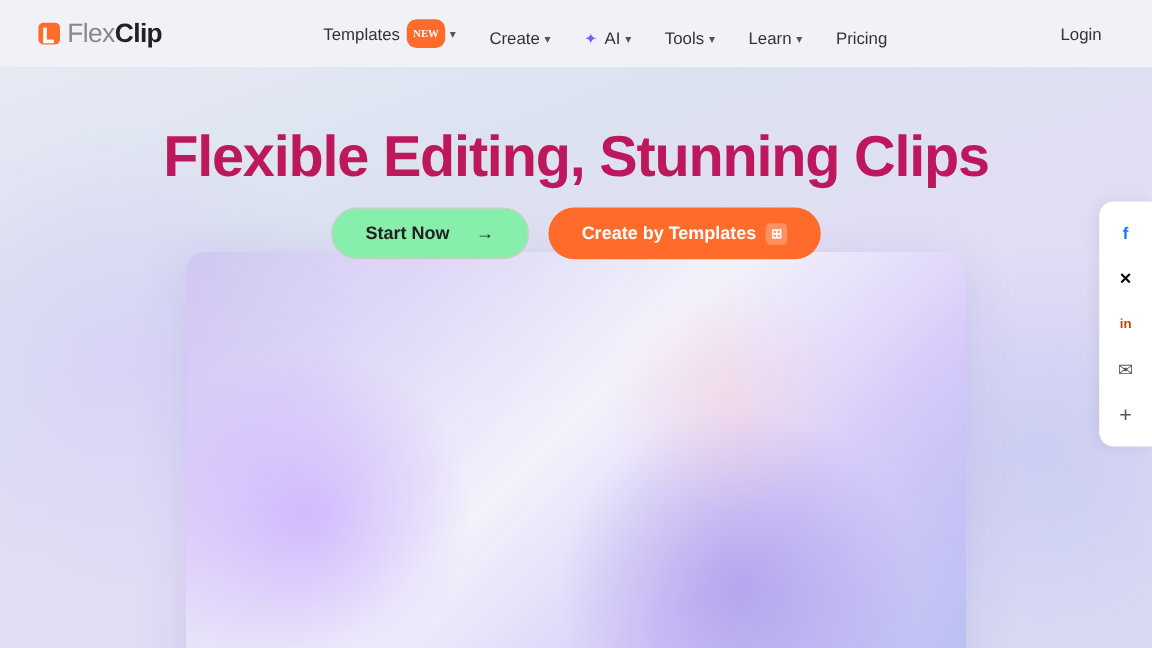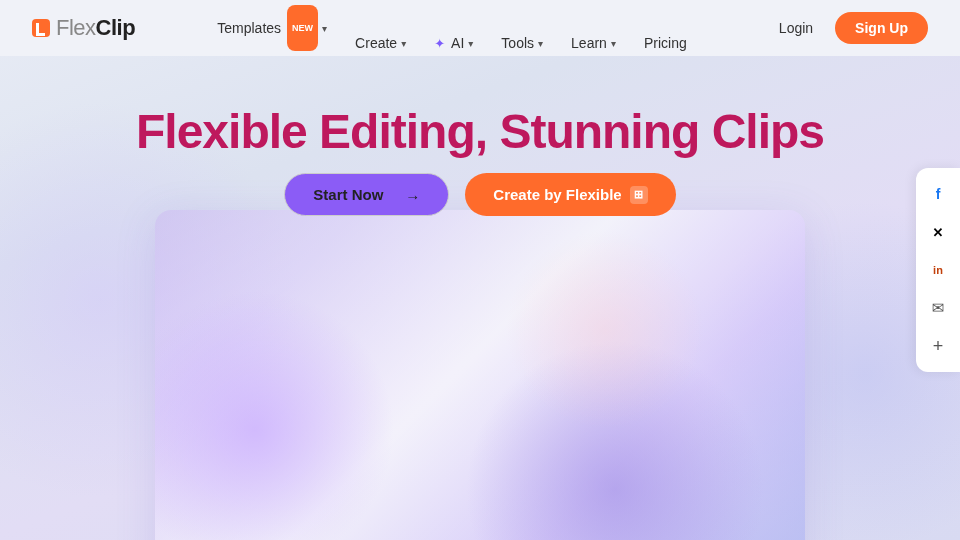--- a/index.html
+++ b/index.html
@@ -64,24 +64,25 @@
       gap: 4px;
       font-size: 14px;
       color: #333;
       cursor: pointer;
       font-weight: 500;
     }
     .nav-badge {
       background: #ff6b2b;
       color: white;
       font-size: 9px;
-      padding: 18px 5px;
+      padding: 7px 5px;
       border-radius: 8px;
       font-weight: 600;
       margin-left: 2px;
+      font-family: Liberation Serif, serif;
     }
     .nav-ai-icon {
       color: #7c5cfc;
       font-size: 13px;
       margin-right: 2px;
     }
     .chevron {
       font-size: 10px;
       color: #555;
       margin-top: 1px;
@@ -138,21 +139,21 @@
       justify-content: center;
       gap: 16px;
     }
     .btn-start {
       display: flex;
       align-items: center;
       gap: 22px;
       font-size: 15px;
       font-weight: 600;
       color: #222;
-      background: #8b5cf6;
+      background: #86efac;
       border: 1.5px solid #ccc;
       border-radius: 28px;
       padding: 12px 28px;
       cursor: pointer;
     }
     .btn-templates {
       display: flex;
       align-items: center;
       gap: 8px;
       font-size: 15px;
@@ -333,33 +334,32 @@
       <span class="chevron">▾</span>
     </div>
 
     <div class="nav-item">
       <span>Pricing</span>
     </div>
   </div>
 
   <div class="nav-right">
     <button class="btn-login">Login</button>
-    <button class="btn-signup">Sign Up</button>
   </div>
 </nav>
 
 <section class="hero">
   <h1>Flexible Editing, Stunning Clips</h1>
   <div class="hero-buttons">
     <button class="btn-start">
       <span>Start Now</span>
       <span>→</span>
     </button>
     <button class="btn-templates">
-      <span>Create by Flexible</span>
+      <span>Create by Templates</span>
       <span class="btn-templates-icon">⊞</span>
     </button>
   </div>
 </section>
 
 <div class="preview-container">
   <div class="preview-card">
     <div class="preview-gradient-blob1"></div>
     <div class="preview-gradient-blob2"></div>
     <div class="preview-gradient-blob3"></div>

